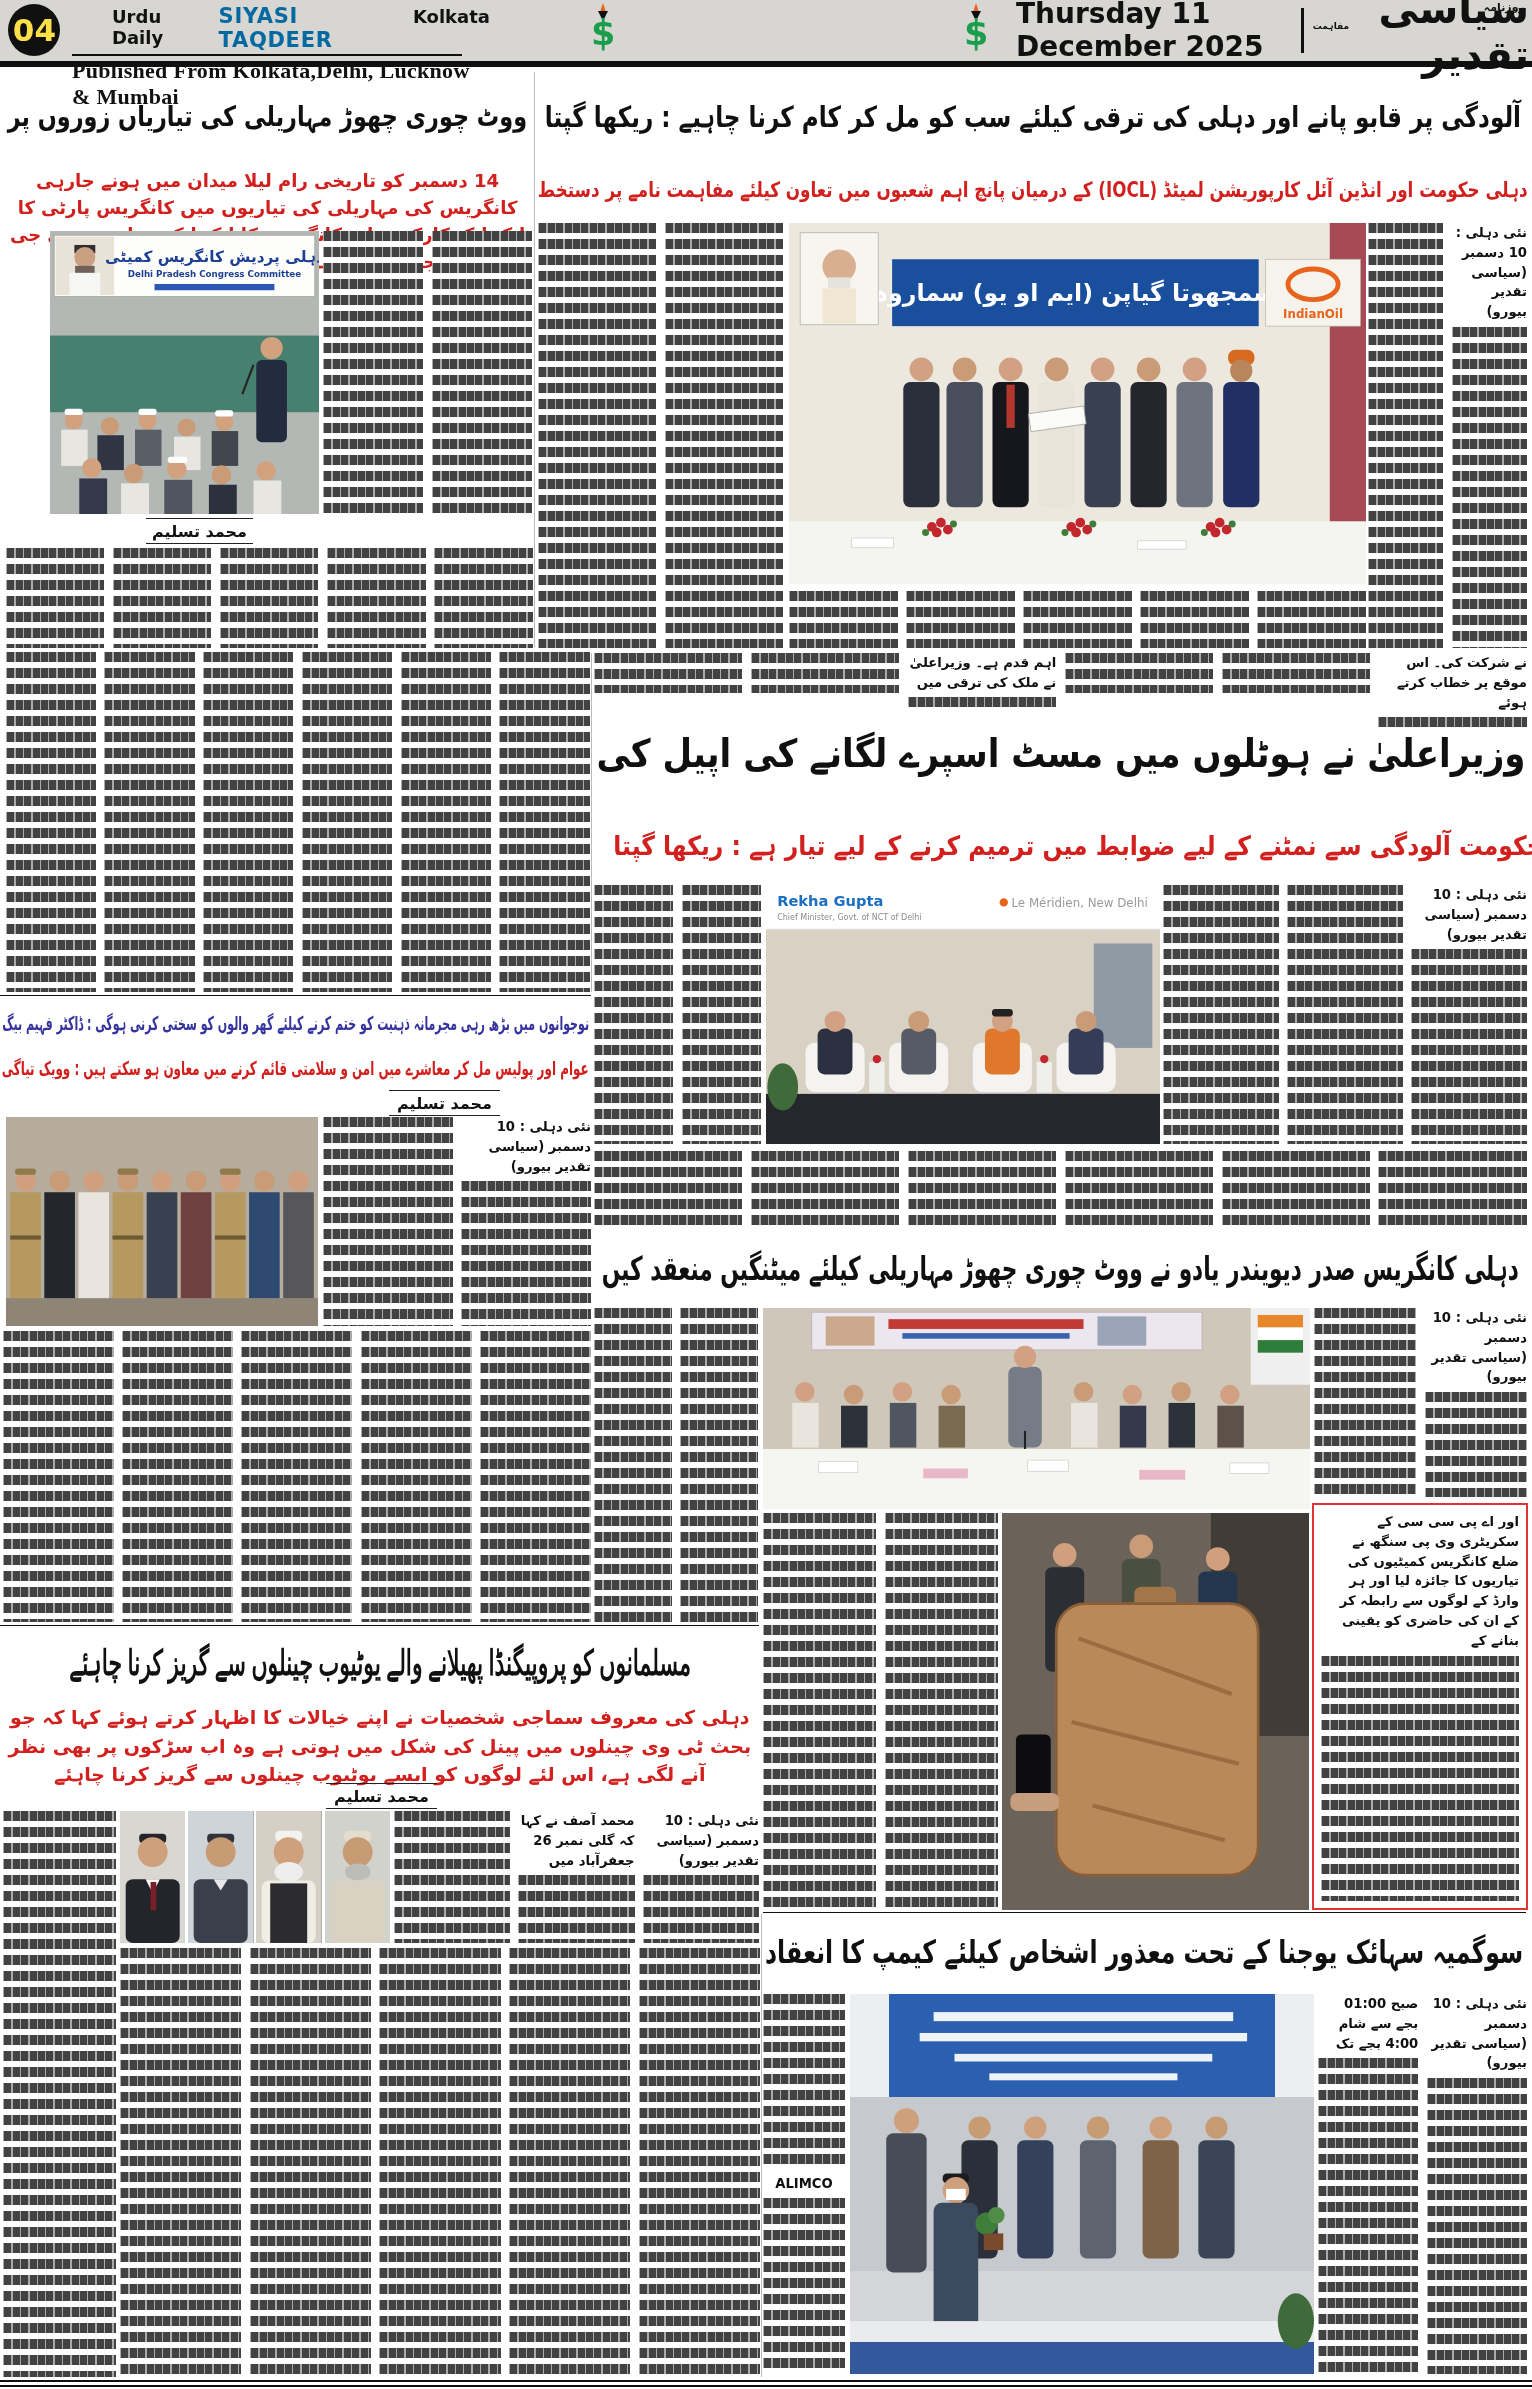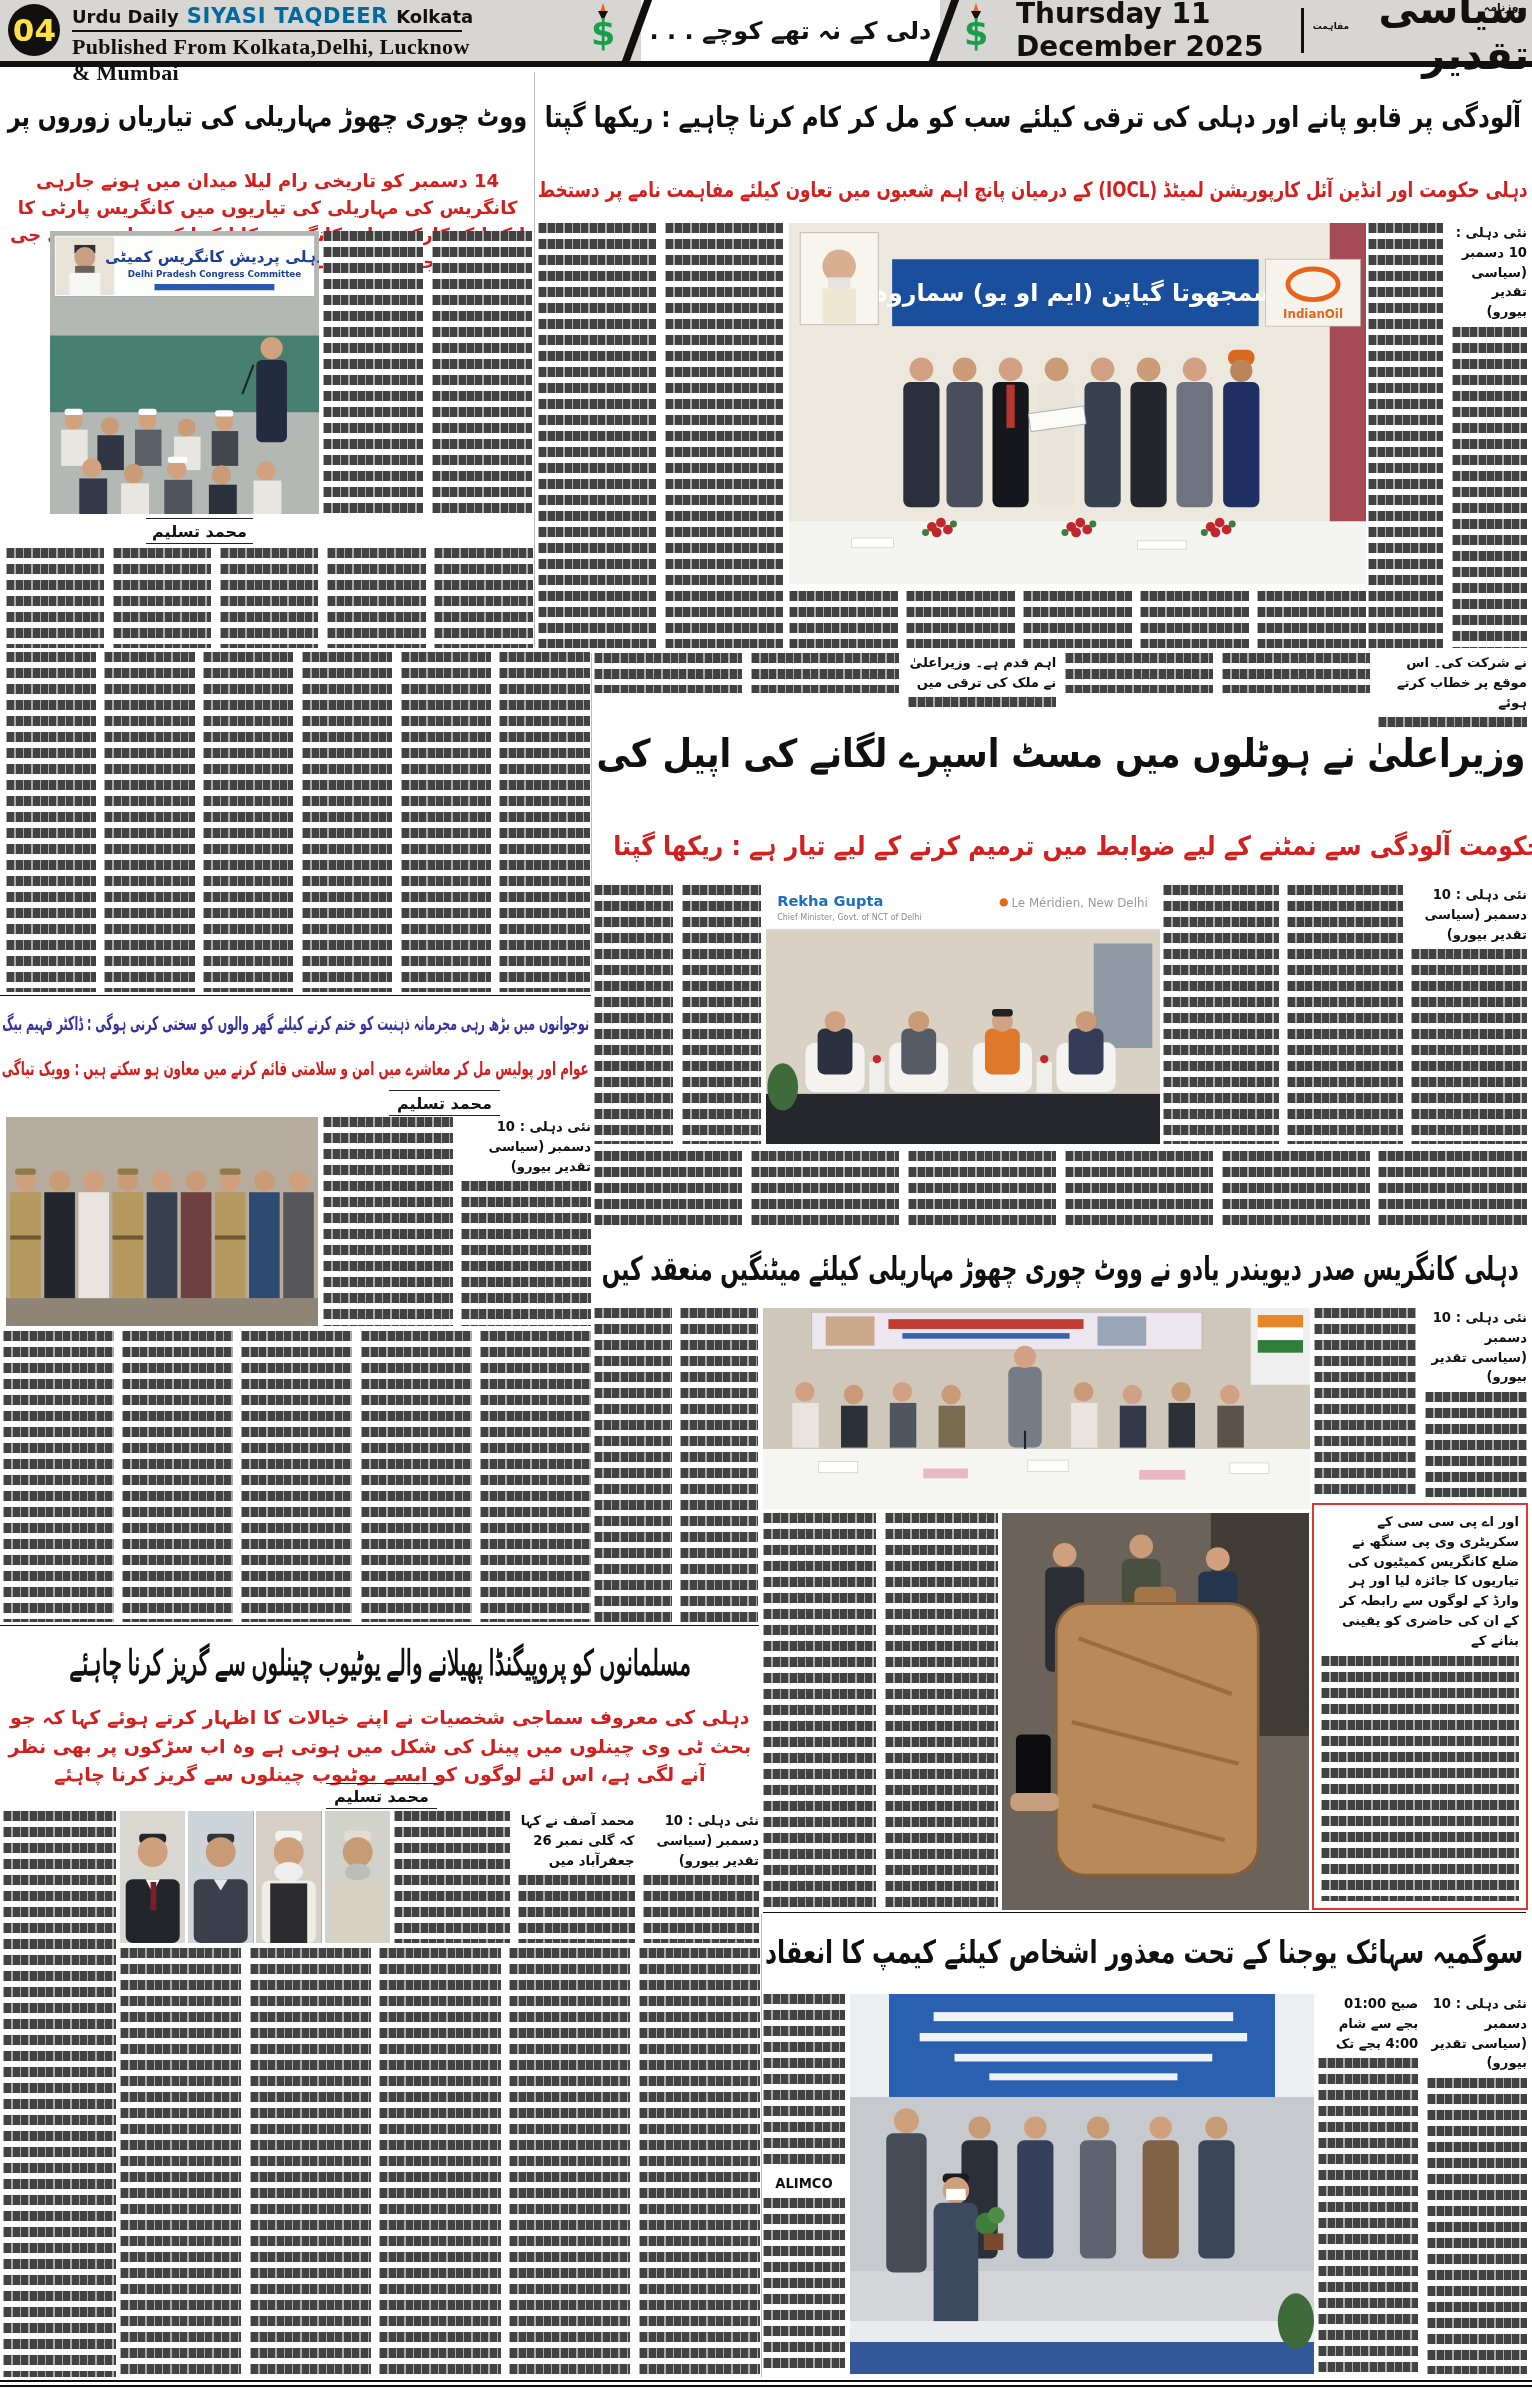--- a/index.html
+++ b/index.html
@@ -3,21 +3,21 @@
 <meta charset="utf-8">
 <style>
   html,body{margin:0;padding:0;background:#e9e9e7;}
   .page{position:relative;width:1533px;height:2389px;background:#ffffff;overflow:hidden;
         font-family:"DejaVu Sans",sans-serif;color:#111;}
   .abs{position:absolute;}
   
   .mast{background:#d7d6d2;}
   .pgnum{background:#101010;color:#fde047;border-radius:50%;display:flex;align-items:center;justify-content:center;
          font-weight:bold;font-size:31px;}
-  .mastline1{display:flex;align-items:baseline;gap:8px;font-weight:bold;}
+  .mastline1{display:flex;align-items:baseline;gap:8px;font-weight:bold;margin-left:40px;}
   .mastrule{height:2.1px;background:#101010;margin:2.1px 0 1.4px 0;}
   .pub{font-family:"Liberation Serif",serif;font-weight:bold;font-size:22px;letter-spacing:0.3px;}
   .slogan{display:flex;align-items:stretch;background:transparent;}
   .slantbar{width:8.4px;background:#101010;transform:skewX(-20deg);}
   .slogtxt{flex:1;background:#fff;display:flex;align-items:center;justify-content:center;
            font-weight:bold;font-size:24px;direction:rtl;}
   .pen{display:flex;flex-direction:column;align-items:center;}
   .flame{width:0;height:0;border-left:3.5px solid transparent;border-right:3.5px solid transparent;border-bottom:9px solid #e8641c;}
   .nib{width:0;height:0;border-left:5.6px solid transparent;border-right:5.6px solid transparent;border-top:10.4px solid #101010;margin-top:-0.7px;}
   .dollar{font-weight:bold;font-size:35px;line-height:.9;color:#1b9e4b;margin-top:-2.8px;}
@@ -58,25 +58,20 @@
       <span style="font-size:21px;color:#0369a1;letter-spacing:0.7px;">SIYASI TAQDEER</span>
       <span style="font-size:18px;">Kolkata</span>
     </div>
     <div class="mastrule" style="width:390px;"></div>
     <div class="pub">Published From Kolkata,Delhi, Lucknow &amp; Mumbai</div>
   </div>
   <div class="abs pen" style="left:591px;top:2.8px;">
     <div class="flame"></div>
     <div class="nib"></div>
     <div class="dollar">$</div>
-  </div>
-  <div class="abs slogan" style="left:633px;top:0;width:315px;height:61px;">
-    <div class="slantbar"></div>
-    <div class="slogtxt">دلی کے نہ تھے کوچے . . .</div>
-    <div class="slantbar"></div>
   </div>
   <div class="abs pen" style="left:964px;top:2.8px;">
     <div class="flame"></div>
     <div class="nib"></div>
     <div class="dollar">$</div>
   </div>
   <div class="abs dateline" style="left:1016px;top:11px;width:279px;height:38px;">Thursday 11 December 2025</div>
   <div class="abs" style="left:1301px;top:8.4px;width:2.8px;height:45px;background:#101010;"></div>
   <div class="abs" style="left:1310px;top:0;width:219px;height:61px;">
     <div class="abs" style="right:4.2px;top:1.4px;font-size:11px;font-weight:bold;direction:rtl;">روزنامہ</div>

